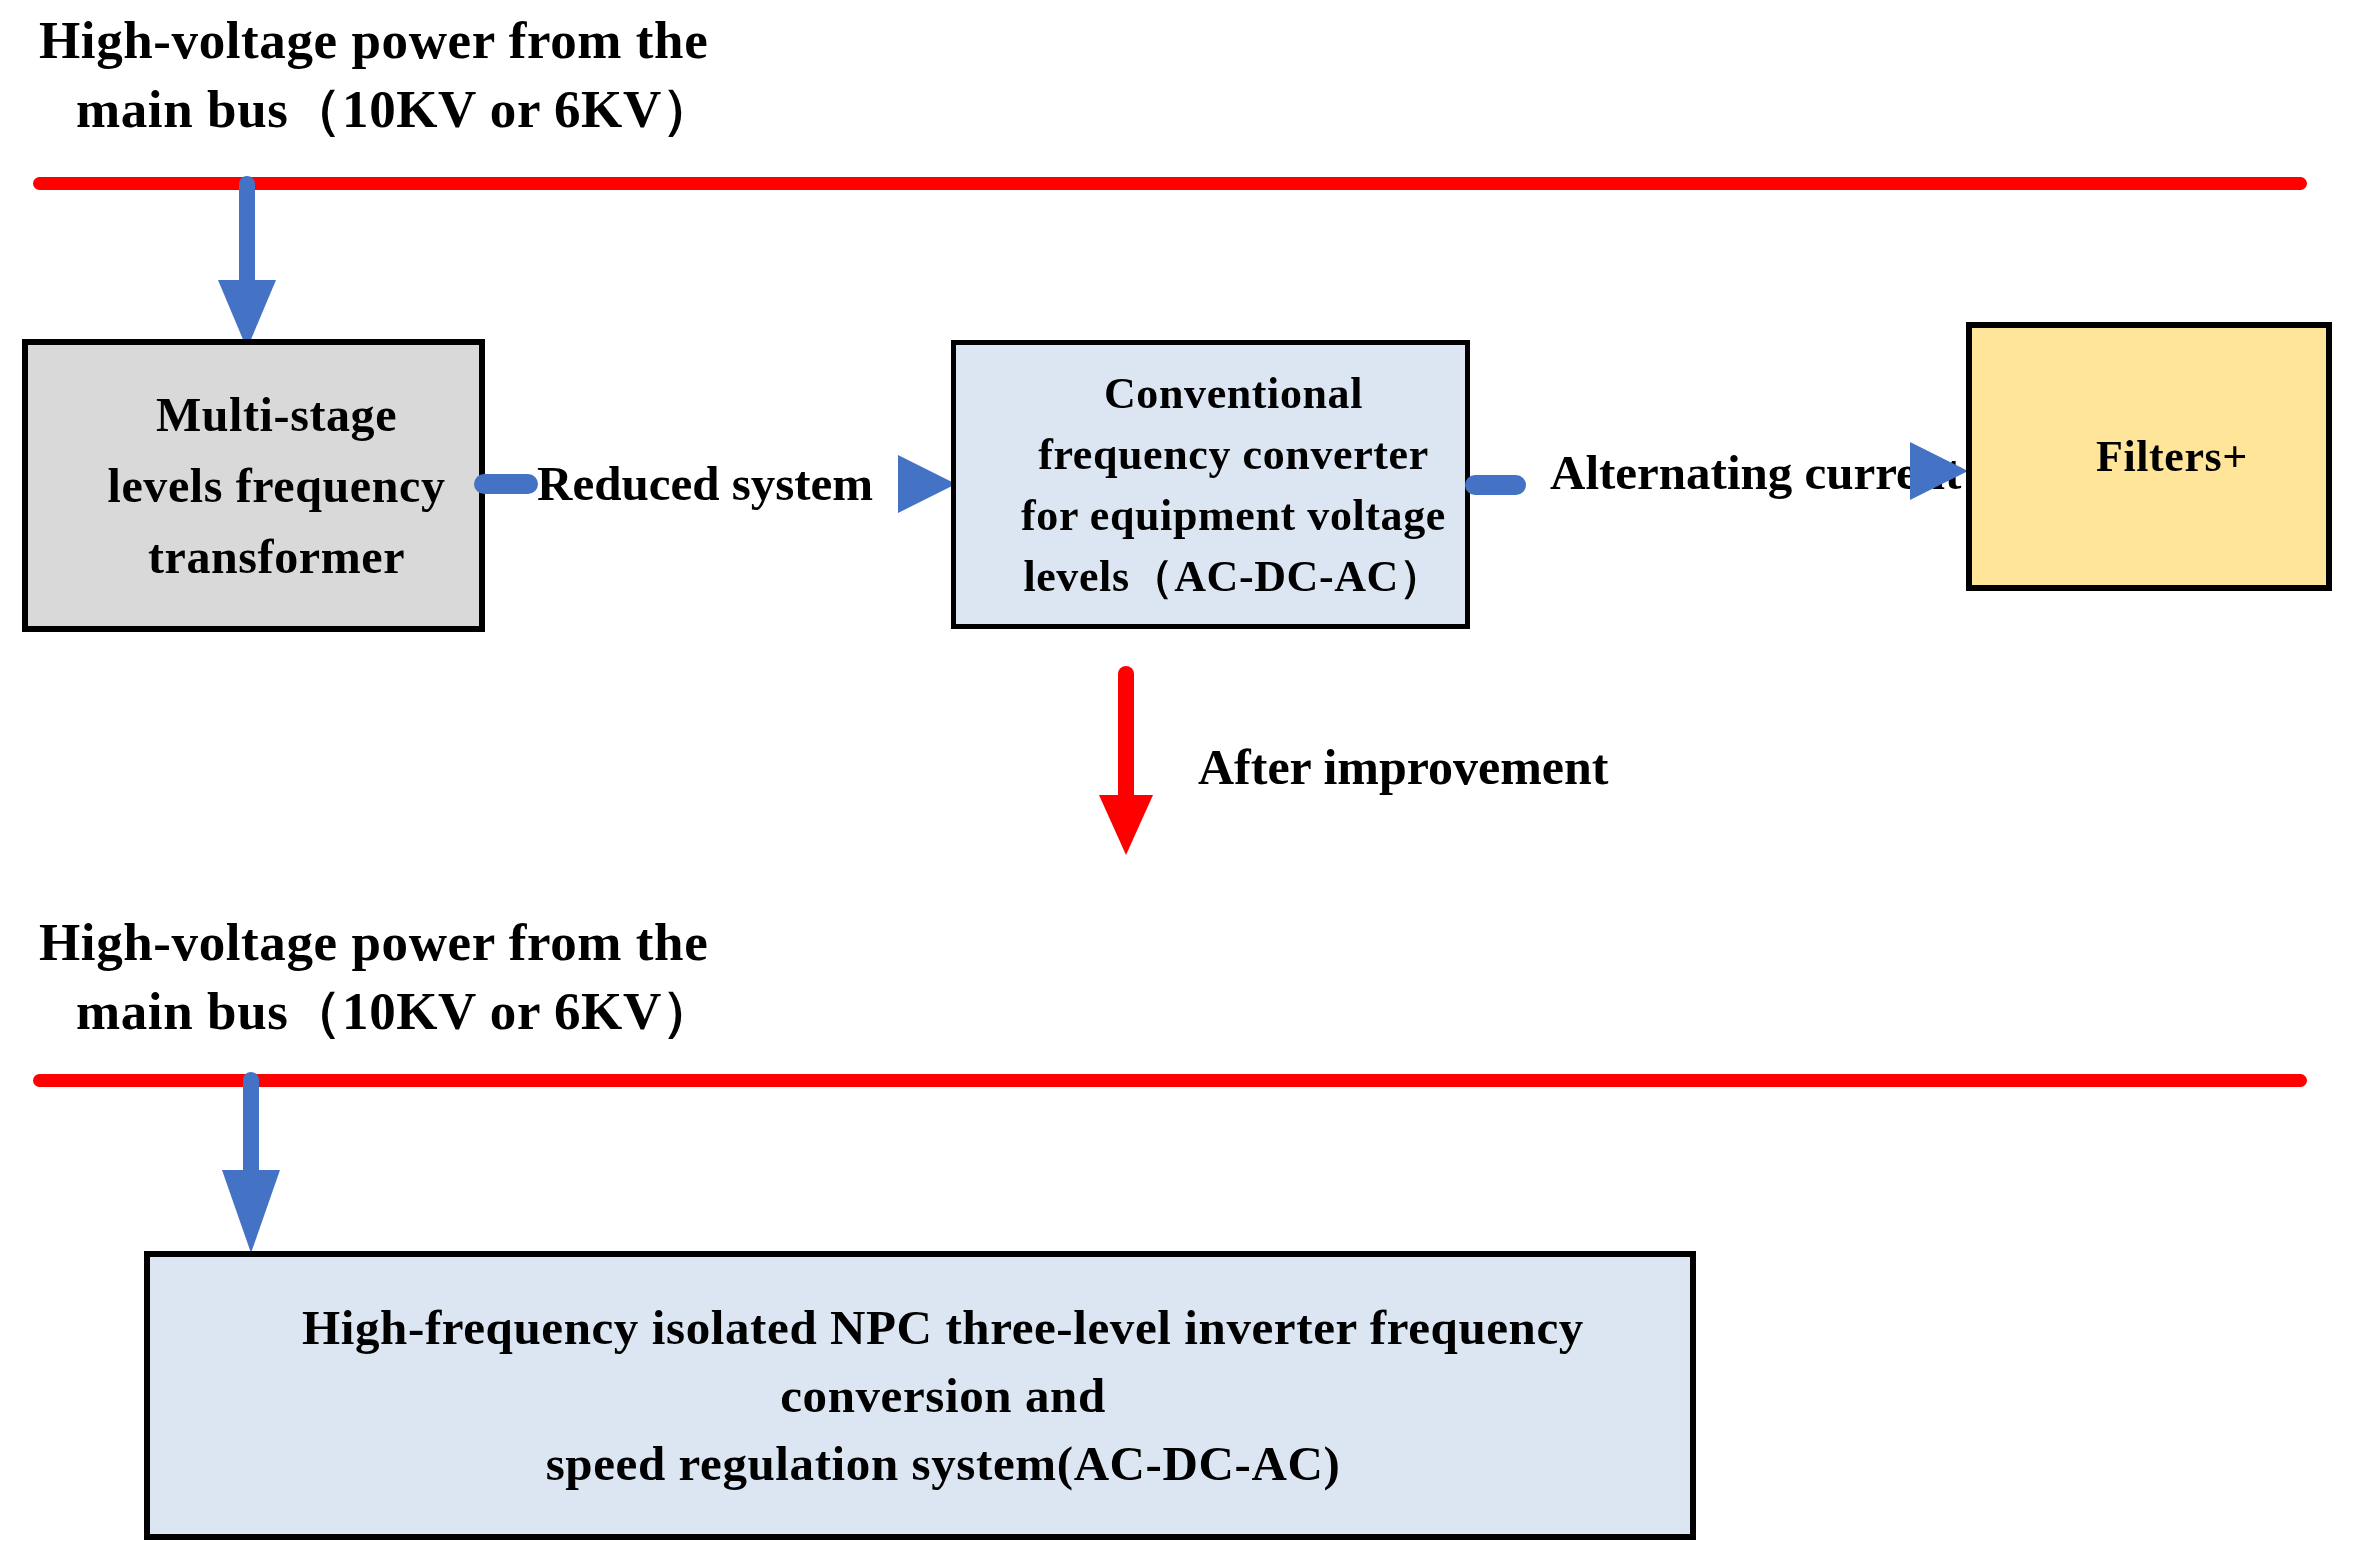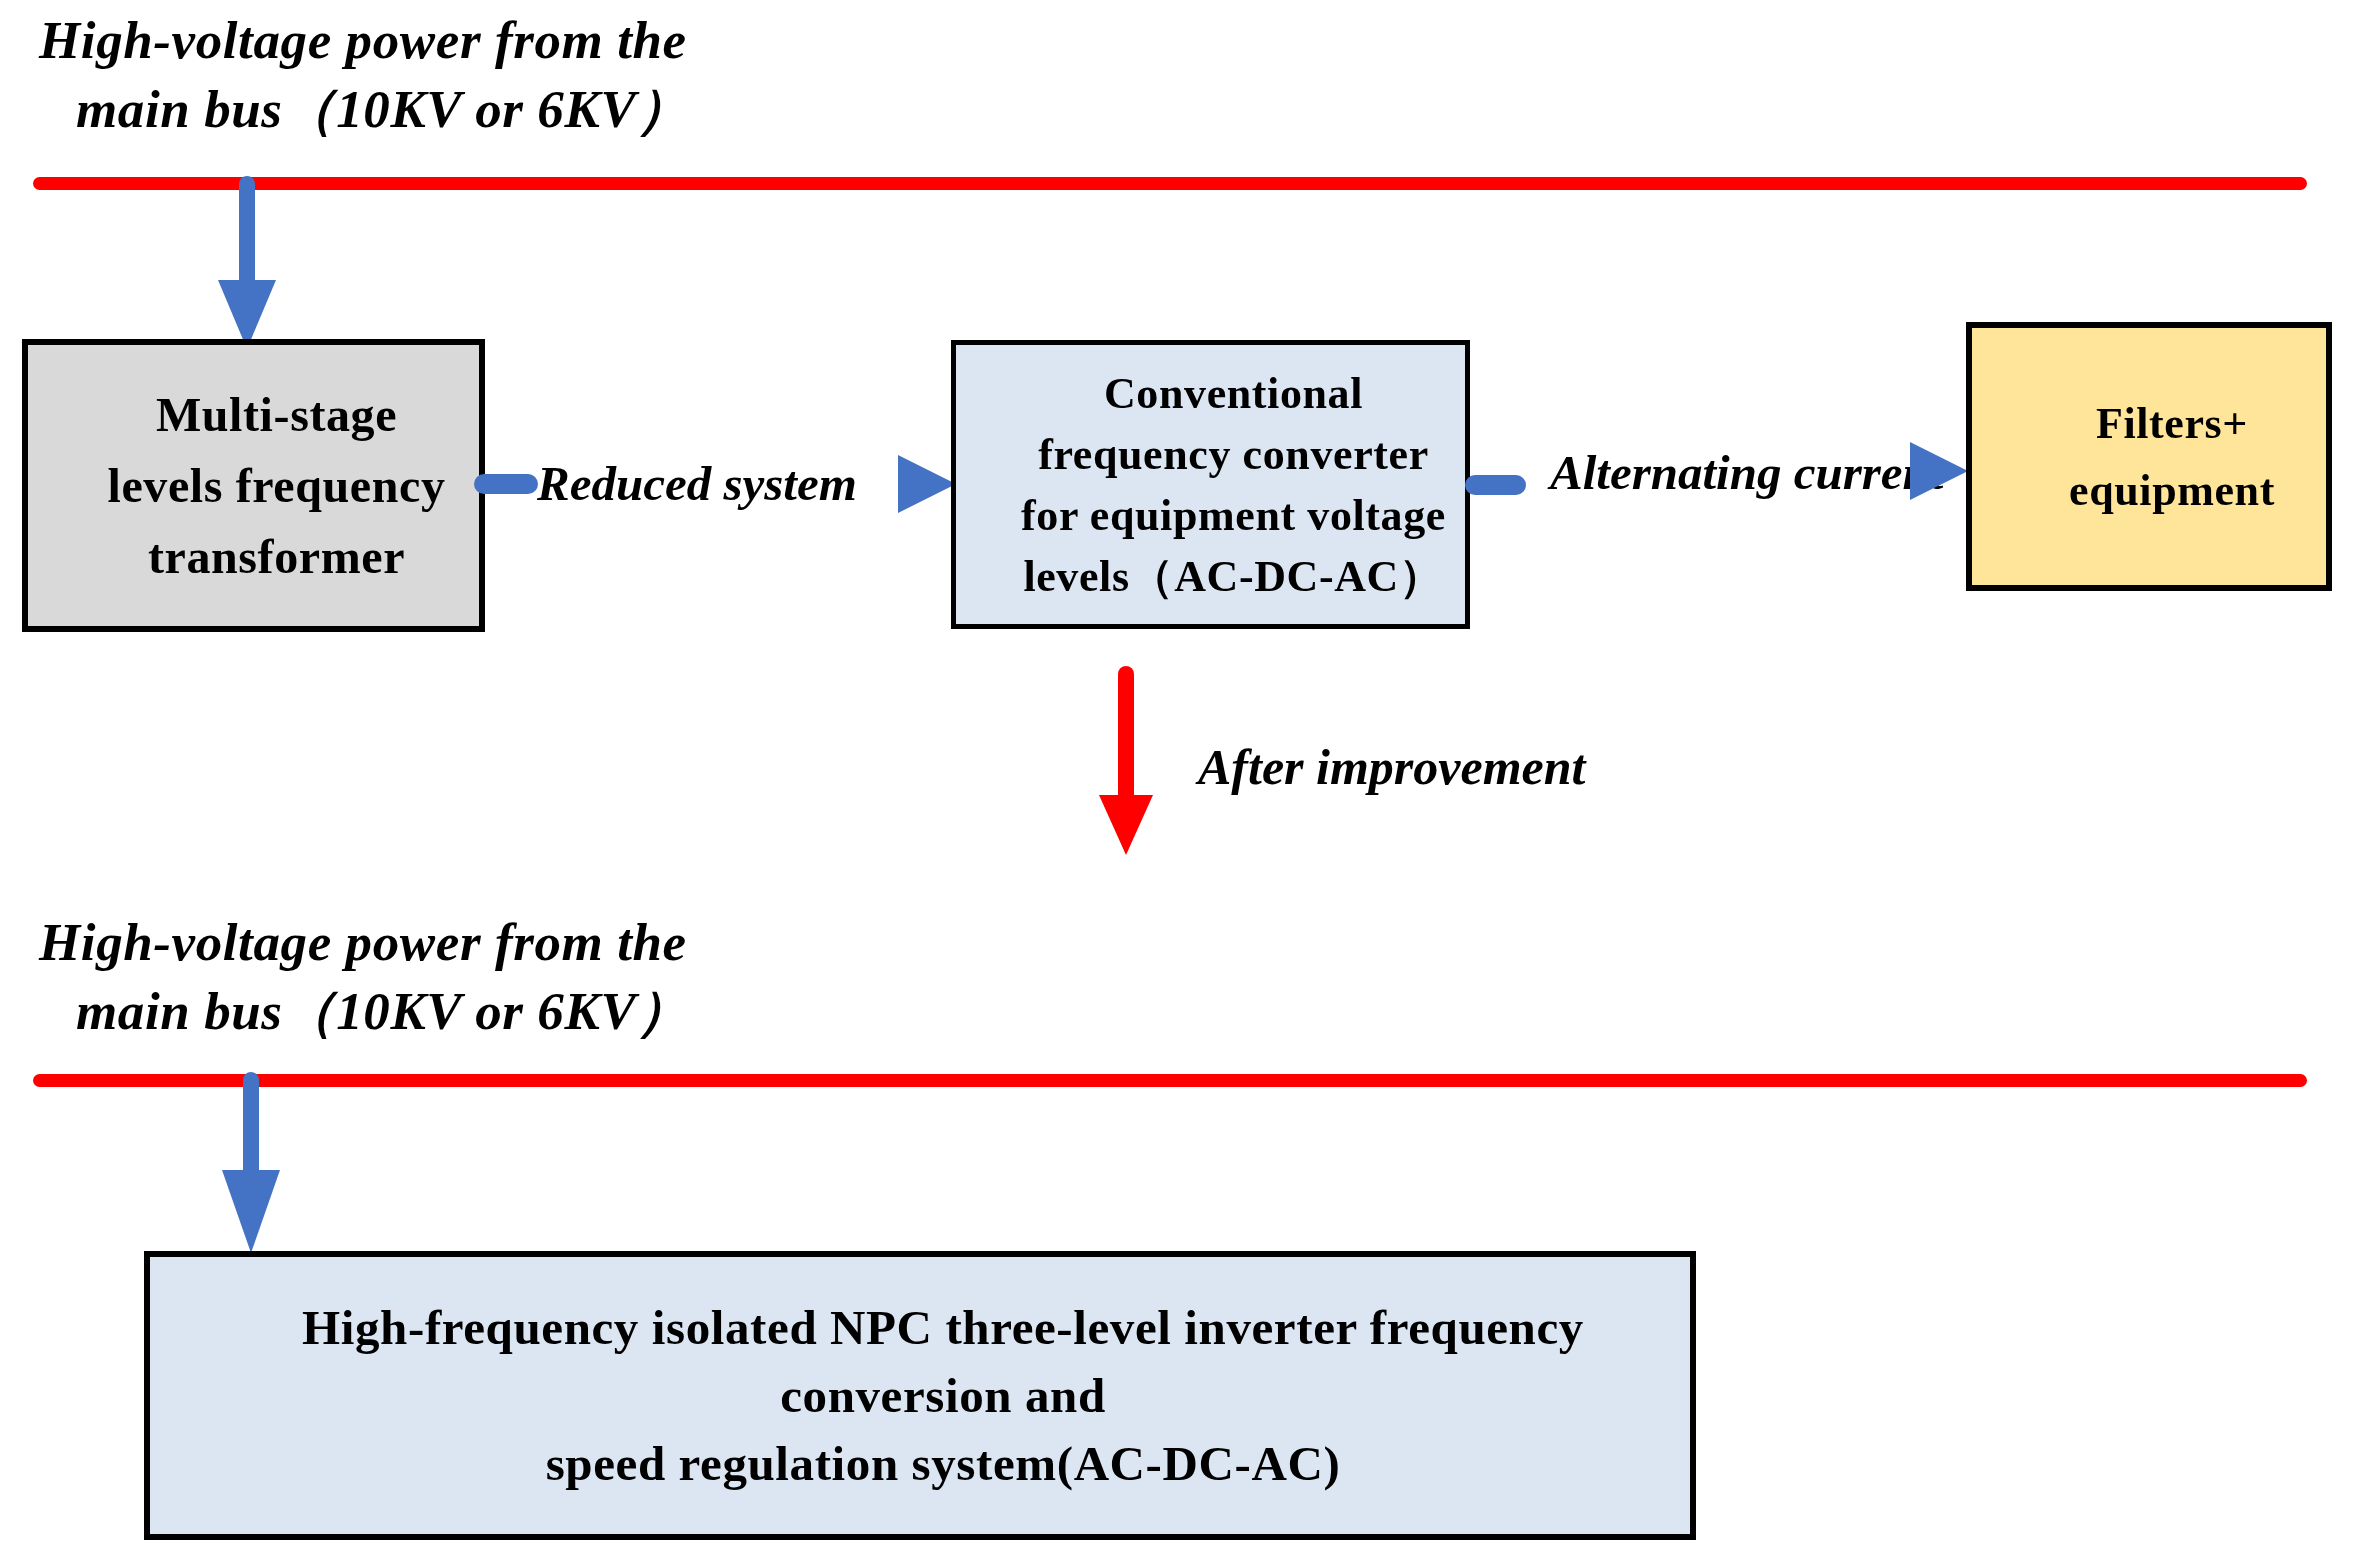--- a/index.html
+++ b/index.html
@@ -2,21 +2,21 @@
 <html style="--bus-line: #FF0000; --arrow-blue: #4472C4; --box-gray: #D9D9D9; --box-blue: #DCE6F2; --box-yellow: #FFE599; --outline: #000000; --text: #000000; --background: #FFFFFF;font-size:10px"><head>
 <meta charset="utf-8">
 <style>
   html,body { margin:0; padding:0; background:#fff; }
   .canvas {
     position:relative; width:2354px; height:1567px;
     background:var(--background,#ffffff);
     font-family:"Liberation Serif","DejaVu Serif","DejaVu Sans",serif;
     font-weight:bold; color:var(--text,#000000); overflow:hidden;
   }
-  .label { position:absolute; white-space:nowrap;font-style:italic; }
+  .label { position:absolute; white-space:nowrap; }
   .src-line { font-size:53px; line-height:69px; letter-spacing:0.6px; }
   .hline { position:absolute; background:var(--bus-line,#ff0000); border-radius:6.9px; }
   .shaft-v { position:absolute; background:var(--arrow-blue,#4472c4); border-radius:8.1px 8.1px 0 0; }
   .shaft-v.red { background:var(--bus-line,#ff0000); }
   .head-down { position:absolute; width:0; height:0;
     border-left:29px solid transparent; border-right:29px solid transparent;
     border-top:69px solid var(--arrow-blue,#4472c4); }
   .head-down.red { border-left-width:27px; border-right-width:27px;
     border-top:60px solid var(--bus-line,#ff0000); }
   .head-right { position:absolute; width:0; height:0;
@@ -64,21 +64,20 @@
     <div>for equipment voltage</div>
     <div>levels（AC-DC-AC）</div>
   </div>
 
   <div class="stub" style="left:1465px; top:475px; width:61px; height:20px;"></div>
   <div class="label conn-label" style="left:1530px; top:441px;margin-left:20px;">Alternating current</div>
   <div class="head-right" style="left:1910px; top:442px;"></div>
 
   <div class="box box-yellow" style="left:1966px; top:322px; width:366px; height:269px;">
     <div>Filters+</div>
-    <div>equipment</div>
   </div>
 
   <div>
     <div class="shaft-v red" style="left:1118px; top:666px; width:16.3px; height:133px;"></div>
     <div class="head-down red" style="left:1099px; top:795px;"></div>
   </div>
   <div class="label" style="left:1198px; top:736px; font-size:50px; line-height:63px;">After improvement</div>
 
   <div class="label src-line" style="left:39px; top:908px;">High-voltage power from the</div>
   <div class="label src-line" style="left:76px; top:977px;">main bus（10KV or 6KV）</div>

